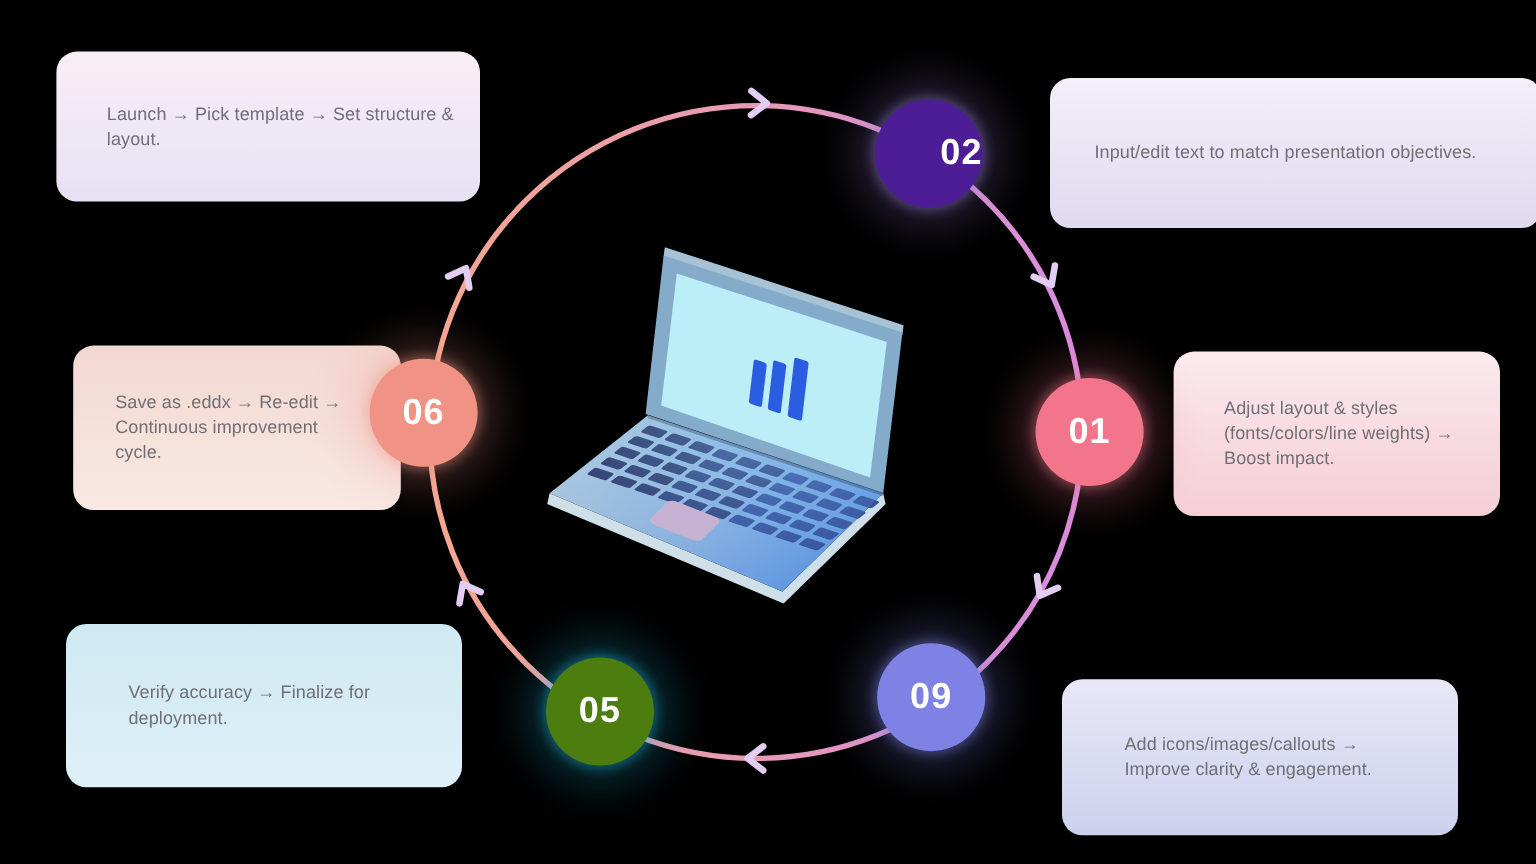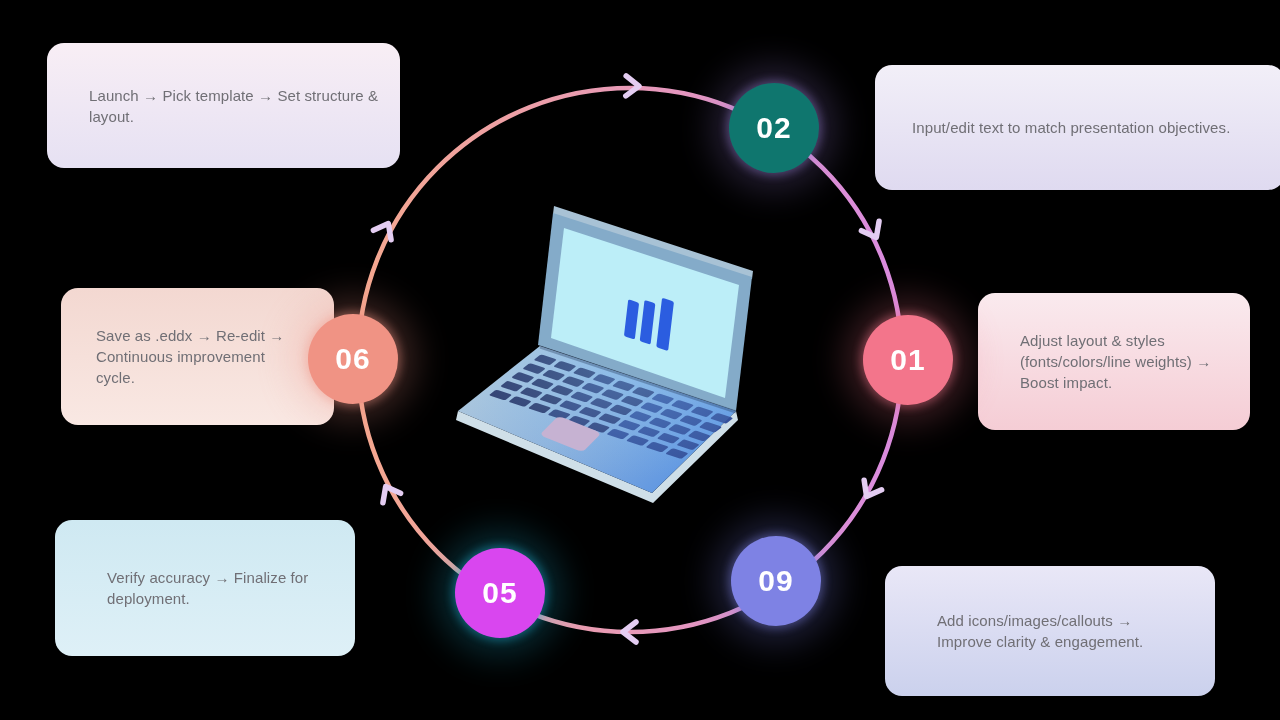--- a/index.html
+++ b/index.html
@@ -7,31 +7,31 @@
          font-family:"Liberation Sans",sans-serif;}
   .ring-svg,.laptop-svg{position:absolute;}
   .ring-svg{left:0;top:0;}
   .laptop-svg{left:440px;top:195px;}
   .card{position:absolute;box-sizing:border-box;border-radius:17px;display:flex;align-items:center;}
   .card p{margin:0;font-size:15px;line-height:21px;color:#706F75;letter-spacing:.1px;}
   .card1{left:47px;top:43px;width:353px;height:125px;padding:0 20px 0 42px;}
   .card2{left:875px;top:65px;width:410px;height:125px;padding:0 40px 0 37px;}
   .card3{left:978px;top:293px;width:272px;height:137px;padding:0 34px 0 42px;}
   .card4{left:885px;top:533px;width:330px;height:130px;padding:0 28px 0 52px;margin-top:33px;}
-  .card5{left:55px;top:520px;width:300px;height:136px;padding:0 38px 0 52px;}
+  .card5{left:55px;top:520px;width:330px;height:136px;padding:0 38px 0 52px;}
   .card6{left:17px;top:288px;width:273px;height:137px;padding:0 28px 0 35px;}
   .node{position:absolute;width:90px;height:90px;border-radius:50%;
         display:flex;align-items:center;justify-content:center;}
   .node span{color:#fff;font-size:30px;font-weight:700;letter-spacing:1px;}
   .node1{left:437px;top:83px;}
   .node2{left:729px;top:83px;}
   .node3{left:863px;top:315px;}
   .node4{left:731px;top:536px;}
   .node5{left:455px;top:548px;}
-  .node6{left:308px;top:314px;}
+  .node6{left:308px;top:299px;}
 </style>
 </head>
 <body>
 
 <div class="stage">
 
   <svg class="ring-svg" width="1280" height="720" viewBox="0 0 1280 720">
     <defs>
       <linearGradient id="ringGrad" x1="0" y1="0" x2="1" y2="0">
         <stop id="ring-stop-start" offset="0" stop-color="#F5A88F"></stop>
@@ -150,29 +150,29 @@
   <div class="card card4" style="background: linear-gradient(rgb(233, 231, 247), rgb(203, 209, 237));">
     <p>Add icons/images/callouts → Improve clarity &amp; engagement.</p>
   </div>
   <div class="card card5" style="background: linear-gradient(rgb(207, 233, 242), rgb(222, 240, 247));">
     <p>Verify accuracy → Finalize for deployment.</p>
   </div>
   <div class="card card6" style="background: linear-gradient(rgb(243, 216, 209), rgb(249, 232, 227)); margin-left: 44px;">
     <p>Save as .eddx → Re-edit → Continuous improvement cycle.</p>
   </div>
 
-  <div class="node node2" style="background-color: #0f766e; box-shadow: rgba(150, 127, 210, 0.4) 0px 0px 9px 3px, rgba(150, 127, 210, 0.24) 0px 0px 34px 18px;">
+  <div class="node node2" style="background-color: #4c1d95; box-shadow: rgba(150, 127, 210, 0.4) 0px 0px 9px 3px, rgba(150, 127, 210, 0.24) 0px 0px 34px 18px; justify-content: flex-end;">
     <span>02</span>
   </div>
   <div class="node node3" style="background-color: rgb(243, 117, 139); box-shadow: rgba(243, 117, 139, 0.4) 0px 0px 9px 3px, rgba(243, 117, 139, 0.24) 0px 0px 34px 18px;">
     <span>01</span>
   </div>
   <div class="node node4" style="background-color: rgb(126, 130, 228); box-shadow: rgba(126, 130, 228, 0.4) 0px 0px 9px 3px, rgba(126, 130, 228, 0.24) 0px 0px 34px 18px;">
     <span>09</span>
   </div>
-  <div class="node node5" style="background-color: #d946ef; box-shadow: rgba(32, 178, 212, 0.4) 0px 0px 9px 3px, rgba(32, 178, 212, 0.24) 0px 0px 34px 18px;">
+  <div class="node node5" style="background-color: #4d7c0f; box-shadow: rgba(32, 178, 212, 0.4) 0px 0px 9px 3px, rgba(32, 178, 212, 0.24) 0px 0px 34px 18px;">
     <span>05</span>
   </div>
   <div class="node node6" style="background-color: rgb(240, 147, 132); box-shadow: rgba(240, 147, 132, 0.4) 0px 0px 9px 3px, rgba(240, 147, 132, 0.24) 0px 0px 34px 18px;">
     <span>06</span>
   </div>
 
 </div>
 
 </body></html>

